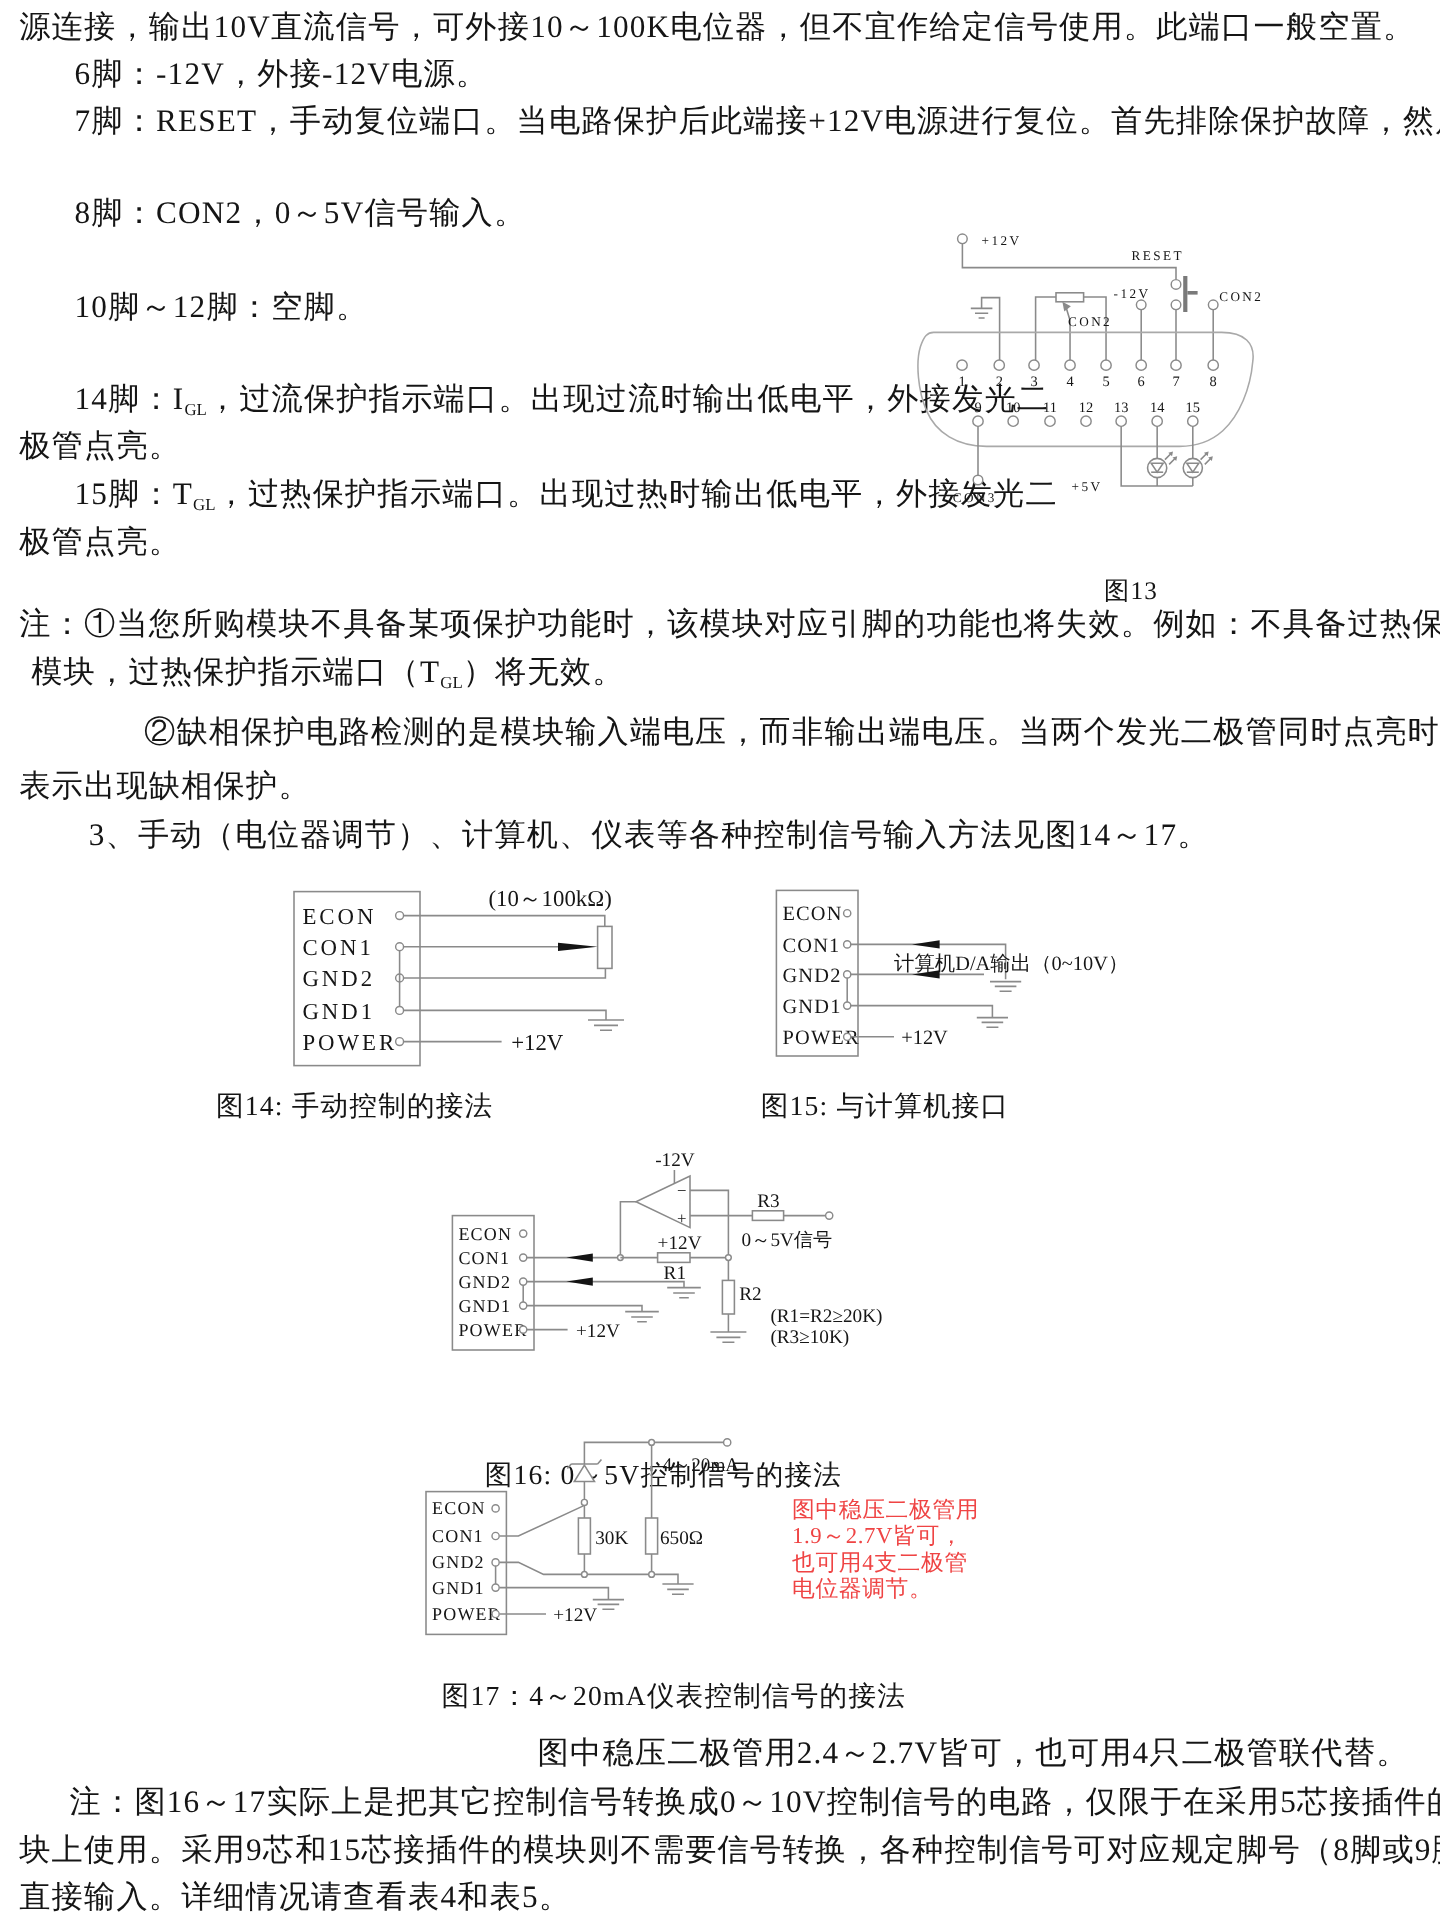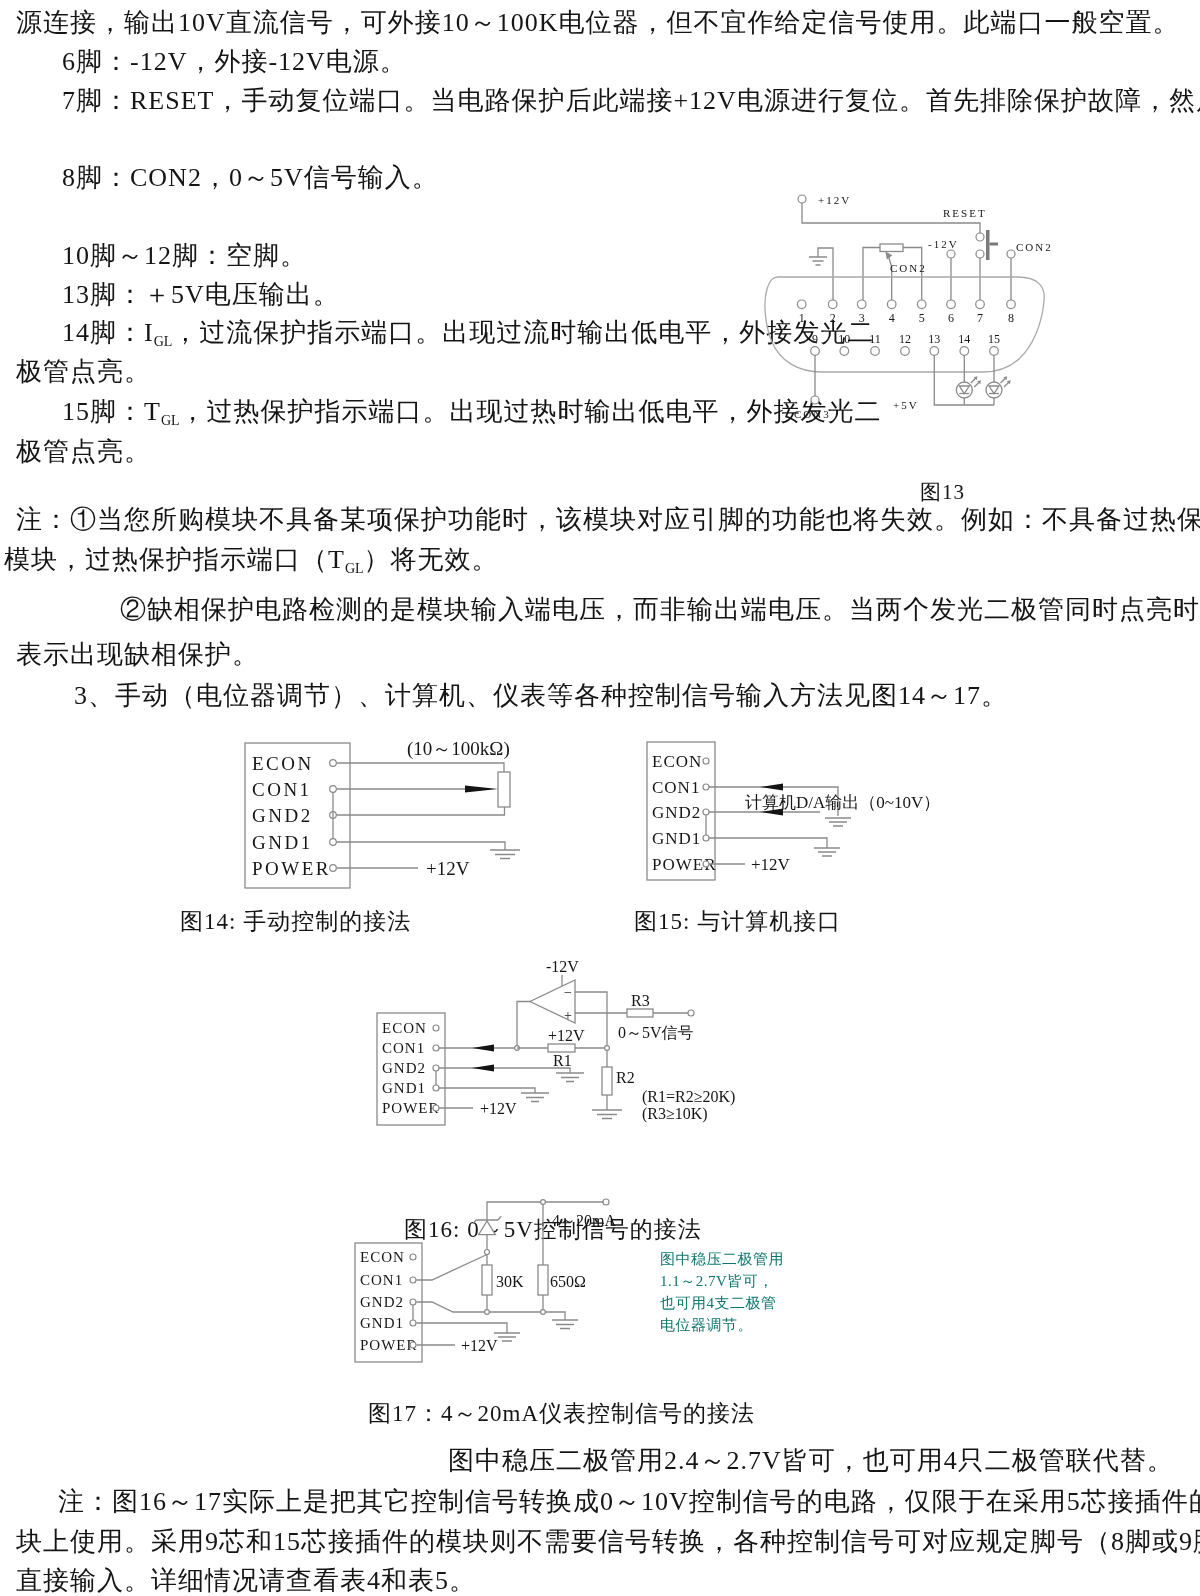--- a/index.html
+++ b/index.html
@@ -6,21 +6,21 @@
   .page{
     position:relative;width:1200px;height:1596px;background:#ffffff;
     font-family:"Liberation Serif","DejaVu Serif",serif;color:#111;
     overflow:hidden;margin:0 auto;
   }
   .t{position:absolute;font-size:26px;letter-spacing:1px;white-space:nowrap;line-height:30px;color:#151515;}
   .t.bold{font-weight:bold;font-size:27px;}
   .t sub{font-size:14px;letter-spacing:0;vertical-align:-5px;}
   .cap{position:absolute;font-size:23px;letter-spacing:1px;white-space:nowrap;color:#151515;}
   .cap13{font-size:21px;text-align:right;}
-  .sidenote{position:absolute;font-size:15px;line-height:22px;color:#0f766e;letter-spacing:0.5px;}
+  .sidenote{position:absolute;font-size:19px;line-height:22px;color:#ef4444;letter-spacing:0.5px;}
   .fig{position:absolute;}
   svg .wire{stroke:#8a8a8a;stroke-width:1.3;fill:none;}
   svg .shell{stroke:#a9a9a9;stroke-width:1.3;fill:none;}
   svg .comp{stroke:#8a8a8a;stroke-width:1.3;fill:#ffffff;}
   svg .node{stroke:#8a8a8a;stroke-width:1.2;fill:#ffffff;}
   svg .arrow{fill:#141414;stroke:none;}
   svg .ledarrow{fill:#8a8a8a;stroke:none;}
   svg .plunger{fill:#7a7a7a;stroke:none;}
   svg text{font-family:"Liberation Serif","DejaVu Serif",serif;fill:#161616;}
   svg .lbl13{font-size:11px;letter-spacing:2px;}
@@ -36,28 +36,27 @@
 </head>
 <body>
 
 <div class="page">
 
   <div class="t" style="left:16px;top:8px">源连接，输出10V直流信号，可外接10～100K电位器，但不宜作给定信号使用。此端口一般空置。</div>
   <div class="t" style="left:62px;top:47px">6脚：-12V，外接-12V电源。</div>
   <div class="t" style="left:62px;top:86px">7脚：RESET，手动复位端口。当电路保护后此端接+12V电源进行复位。首先排除保护故障，然后复位，</div>
   <div class="t" style="left:62px;top:163px">8脚：CON2，0～5V信号输入。</div>
   <div class="t" style="left:62px;top:241px">10脚～12脚：空脚。</div>
-  <div class="t" style="left:62px;top:280px">13脚：＋5V电压输出。</div>
   <div class="t" style="left:62px;top:318px"><span>14脚：I</span><sub>GL</sub><span>，过流保护指示端口。出现过流时输出低电平，外接发光二</span></div>
   <div class="t" style="left:16px;top:357px">极管点亮。</div>
   <div class="t" style="left:62px;top:397px"><span>15脚：T</span><sub>GL</sub><span>，过热保护指示端口。出现过热时输出低电平，外接发光二</span></div>
   <div class="t" style="left:16px;top:437px">极管点亮。</div>
 
   <div class="t" style="left:16px;top:505px">注：①当您所购模块不具备某项保护功能时，该模块对应引脚的功能也将失效。例如：不具备过热保护的</div>
-  <div class="t" style="left:4px;top:545px"><span>模块，过热保护指示端口（T</span><sub>GL</sub><span>）将无效。</span></div>
+  <div class="t" style="left:26px;top:545px"><span>模块，过热保护指示端口（T</span><sub>GL</sub><span>）将无效。</span></div>
   <div class="t" style="left:120px;top:595px">②缺相保护电路检测的是模块输入端电压，而非输出端电压。当两个发光二极管同时点亮时，则</div>
   <div class="t" style="left:16px;top:640px">表示出现缺相保护。</div>
   <div class="t" style="left:74px;top:681px">3、手动（电位器调节）、计算机、仪表等各种控制信号输入方法见图14～17。</div>
 
   <svg class="fig" style="left:740px;top:180px" width="340" height="330" viewBox="0 0 340 330">
 
     <path class="wire" d="M62,23 V43 H240 V53"></path>
     <circle class="node" cx="62" cy="19" r="4"></circle>
     <text class="lbl13" x="78" y="24">+12V</text>
     <text class="lbl13" x="203" y="37">RESET</text>
@@ -299,21 +298,21 @@
 
     <path class="wire" d="M73,115 V130"></path>
     <path class="wire" d="M76.5,133 H167 V143"></path>
     <path class="wire" d="M154,143 H180 M158,147 H176 M162,151 H172"></path>
 
     <path class="wire" d="M76.5,155 H115"></path>
     <text class="circlbl-s" x="121" y="161">+12V</text>
   </svg>
   <div class="sidenote" style="left:660px;top:1248px">
     <div>图中稳压二极管用</div>
-    <div>1.1～2.7V皆可，</div>
+    <div>1.9～2.7V皆可，</div>
     <div>也可用4支二极管</div>
     <div>电位器调节。</div>
   </div>
   <div class="cap" style="left:368px;top:1398px">图17：4～20mA仪表控制信号的接法</div>
 
   <div class="t" style="left:448px;top:1446px">图中稳压二极管用2.4～2.7V皆可，也可用4只二极管联代替。</div>
   <div class="t" style="left:58px;top:1487px">注：图16～17实际上是把其它控制信号转换成0～10V控制信号的电路，仅限于在采用5芯接插件的模</div>
   <div class="t" style="left:16px;top:1527px">块上使用。采用9芯和15芯接插件的模块则不需要信号转换，各种控制信号可对应规定脚号（8脚或9脚）</div>
   <div class="t" style="left:16px;top:1566px">直接输入。详细情况请查看表4和表5。</div>
 

